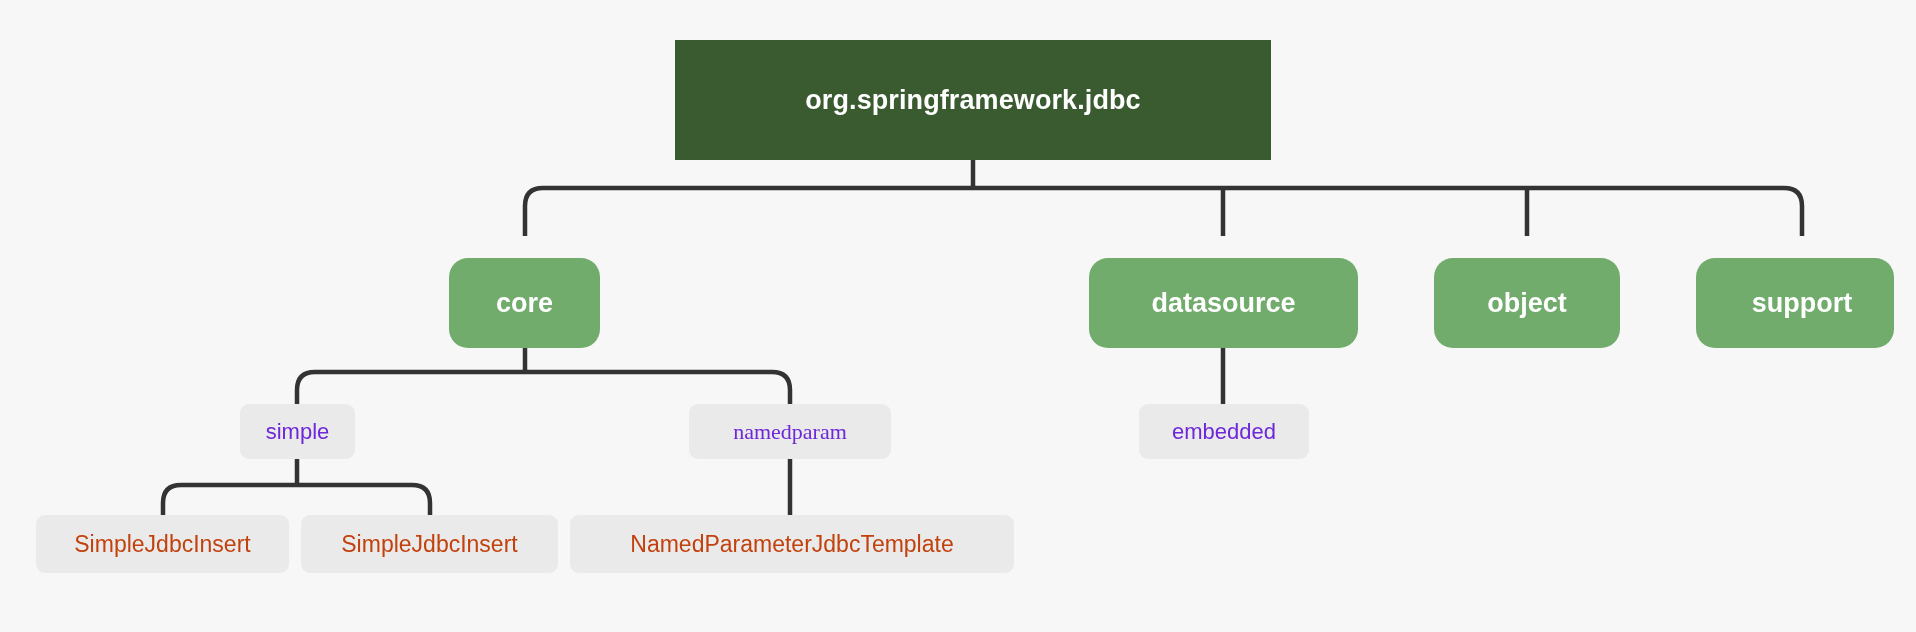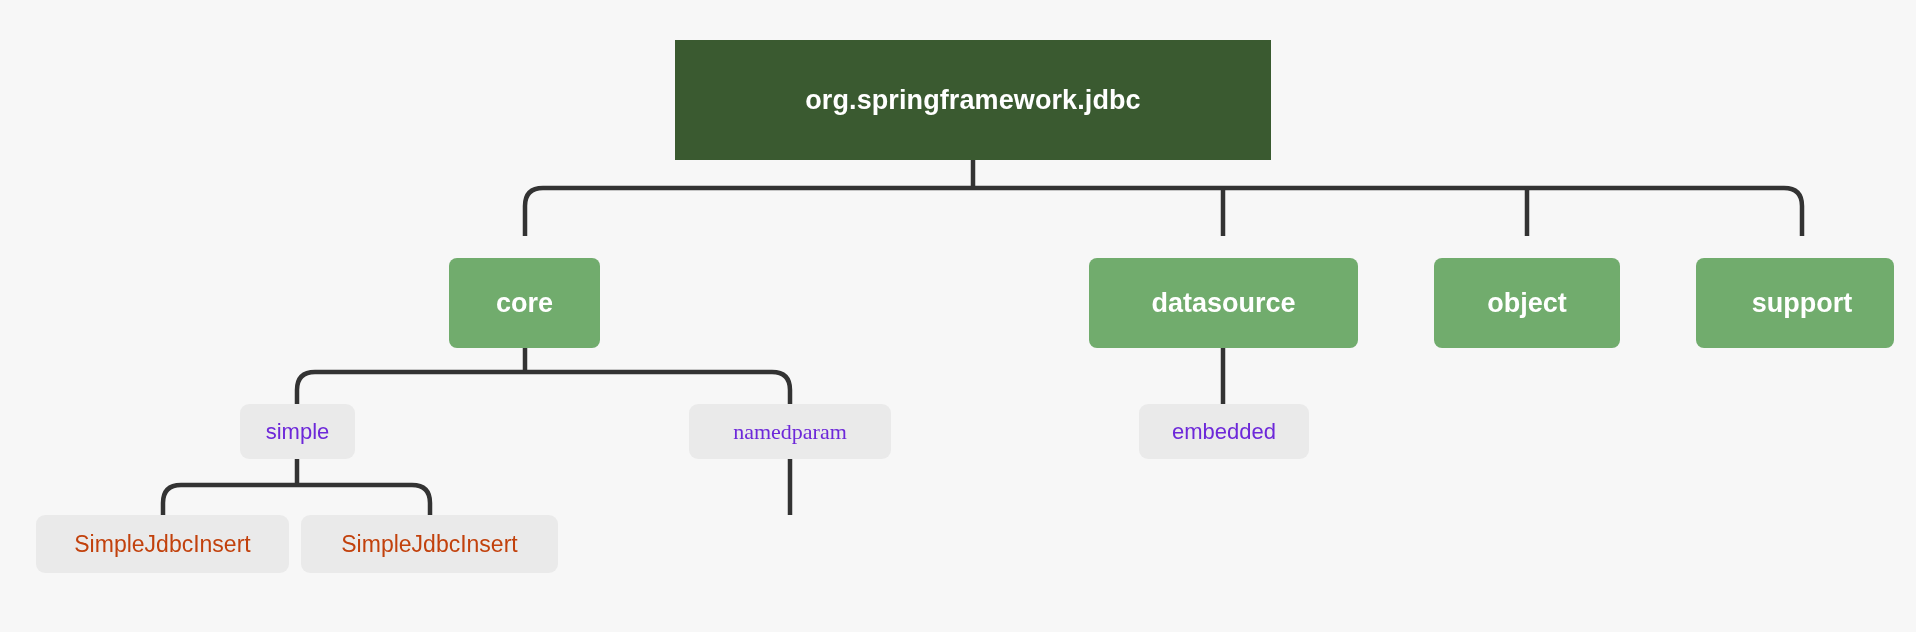--- a/index.html
+++ b/index.html
@@ -47,21 +47,21 @@
     font-size: 27px;
     font-weight: bold;
     letter-spacing: 0.1px;
     border-radius: 0;
   }
   .node-pkg {
     background: #71ac6d;
     color: #ffffff;
     font-size: 27px;
     font-weight: bold;
-    border-radius: 8px;
+    border-radius: 19px;
   }
   .node-sub {
     background: #eaeaea;
     color: #6d28d9;
     font-size: 22px;
     font-weight: normal;
     border-radius: 9px;
   }
   .node-leaf {
     background: #eaeaea;
@@ -133,14 +133,17 @@
   </div>
 
   <div class="node node-leaf" style="left:24px; top:515px; width:253px; height:58px;">
     <span>SimpleJdbcInsert</span>
   </div>
 
   <div class="node node-leaf" style="left:289px; top:515px; width:257px; height:58px;">
     <span>SimpleJdbcInsert</span>
   </div>
 
+  <div class="node node-leaf" style="left:558px; top:515px; width:444px; height:58px;">
+    <span>NamedParameterJdbcTemplate</span>
+  </div>
 
 </div>
 
 </body></html>

